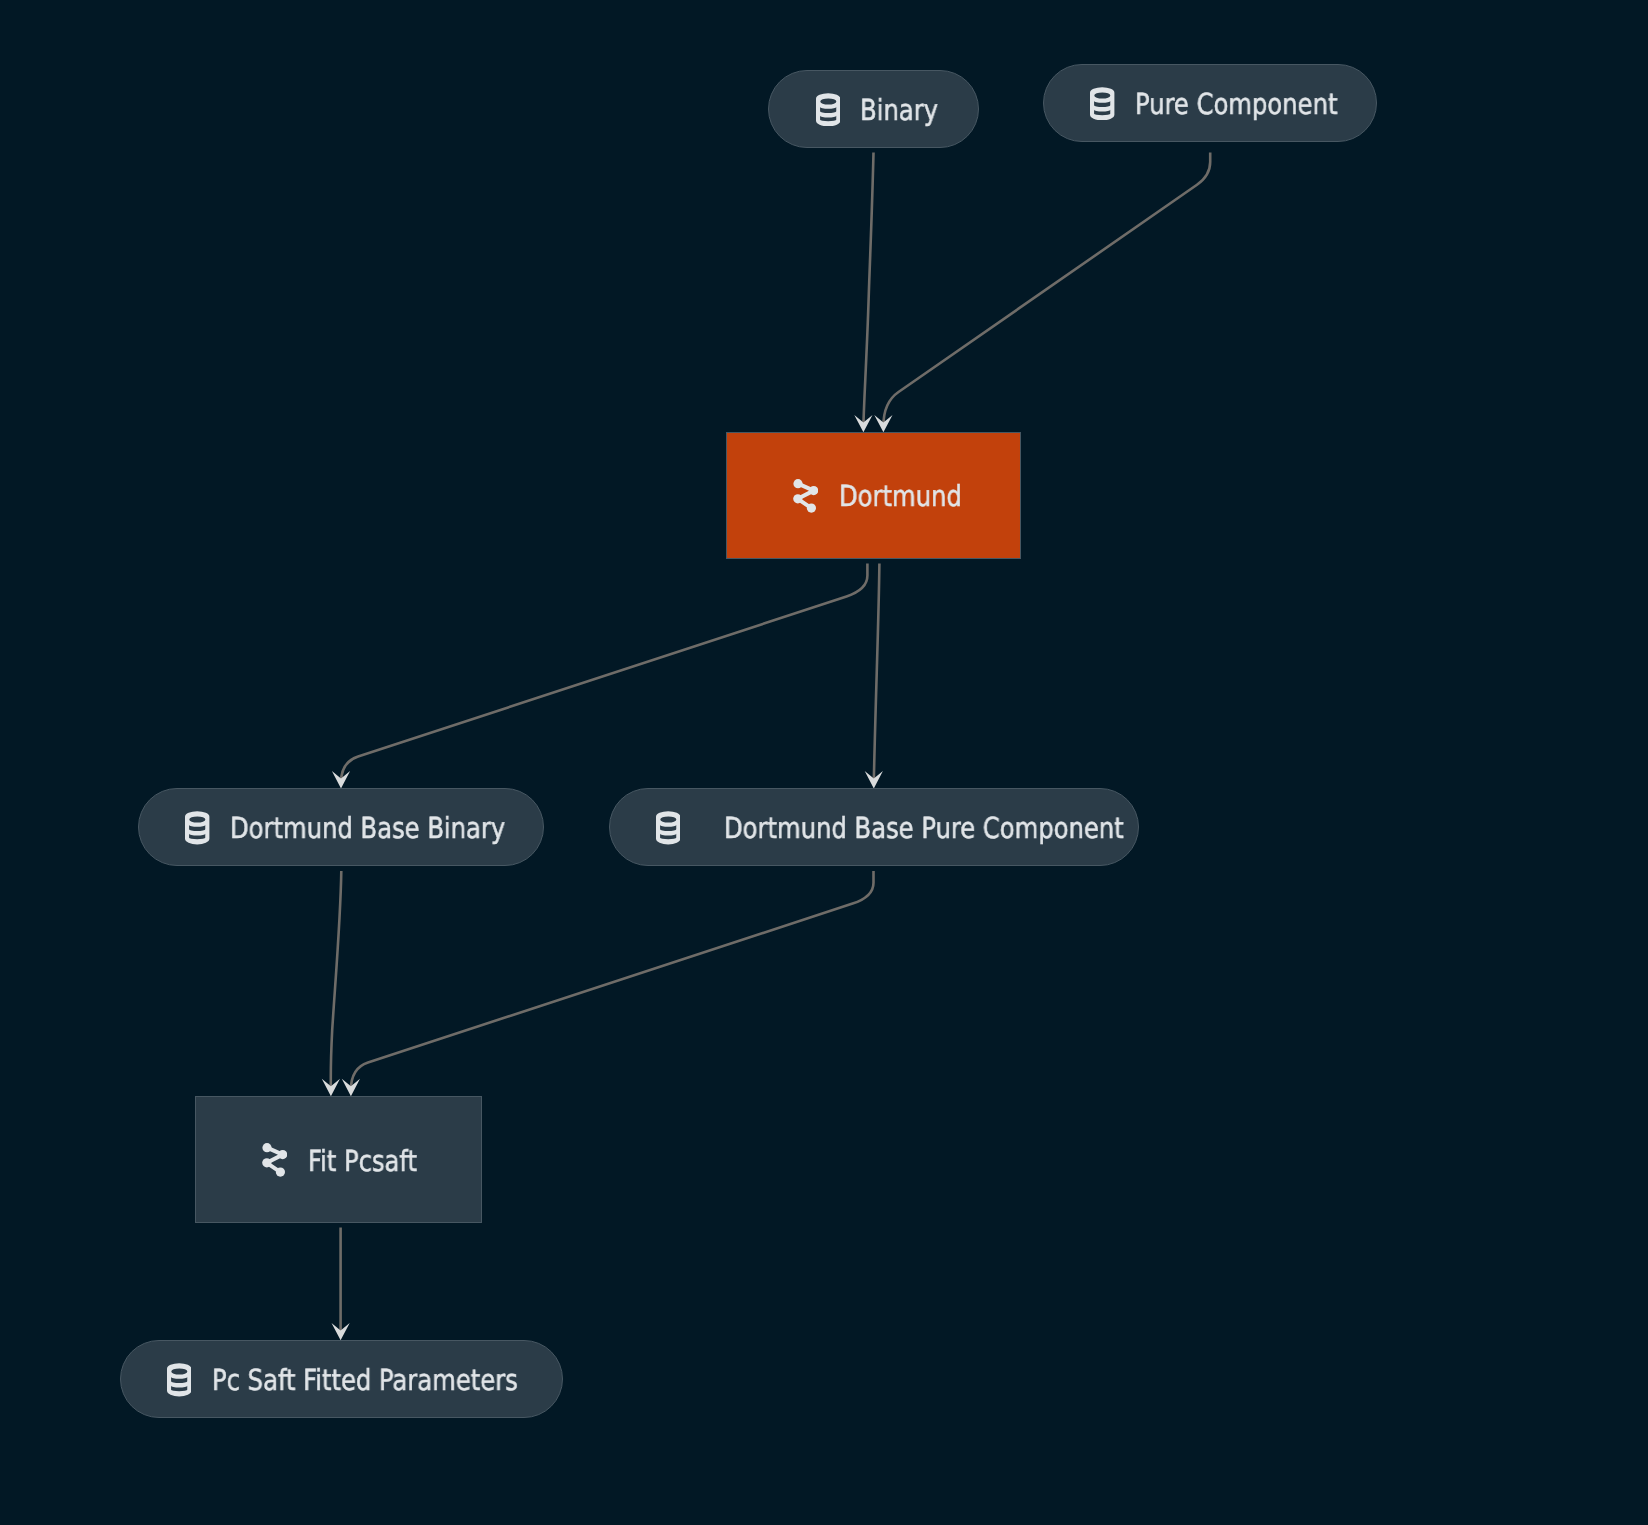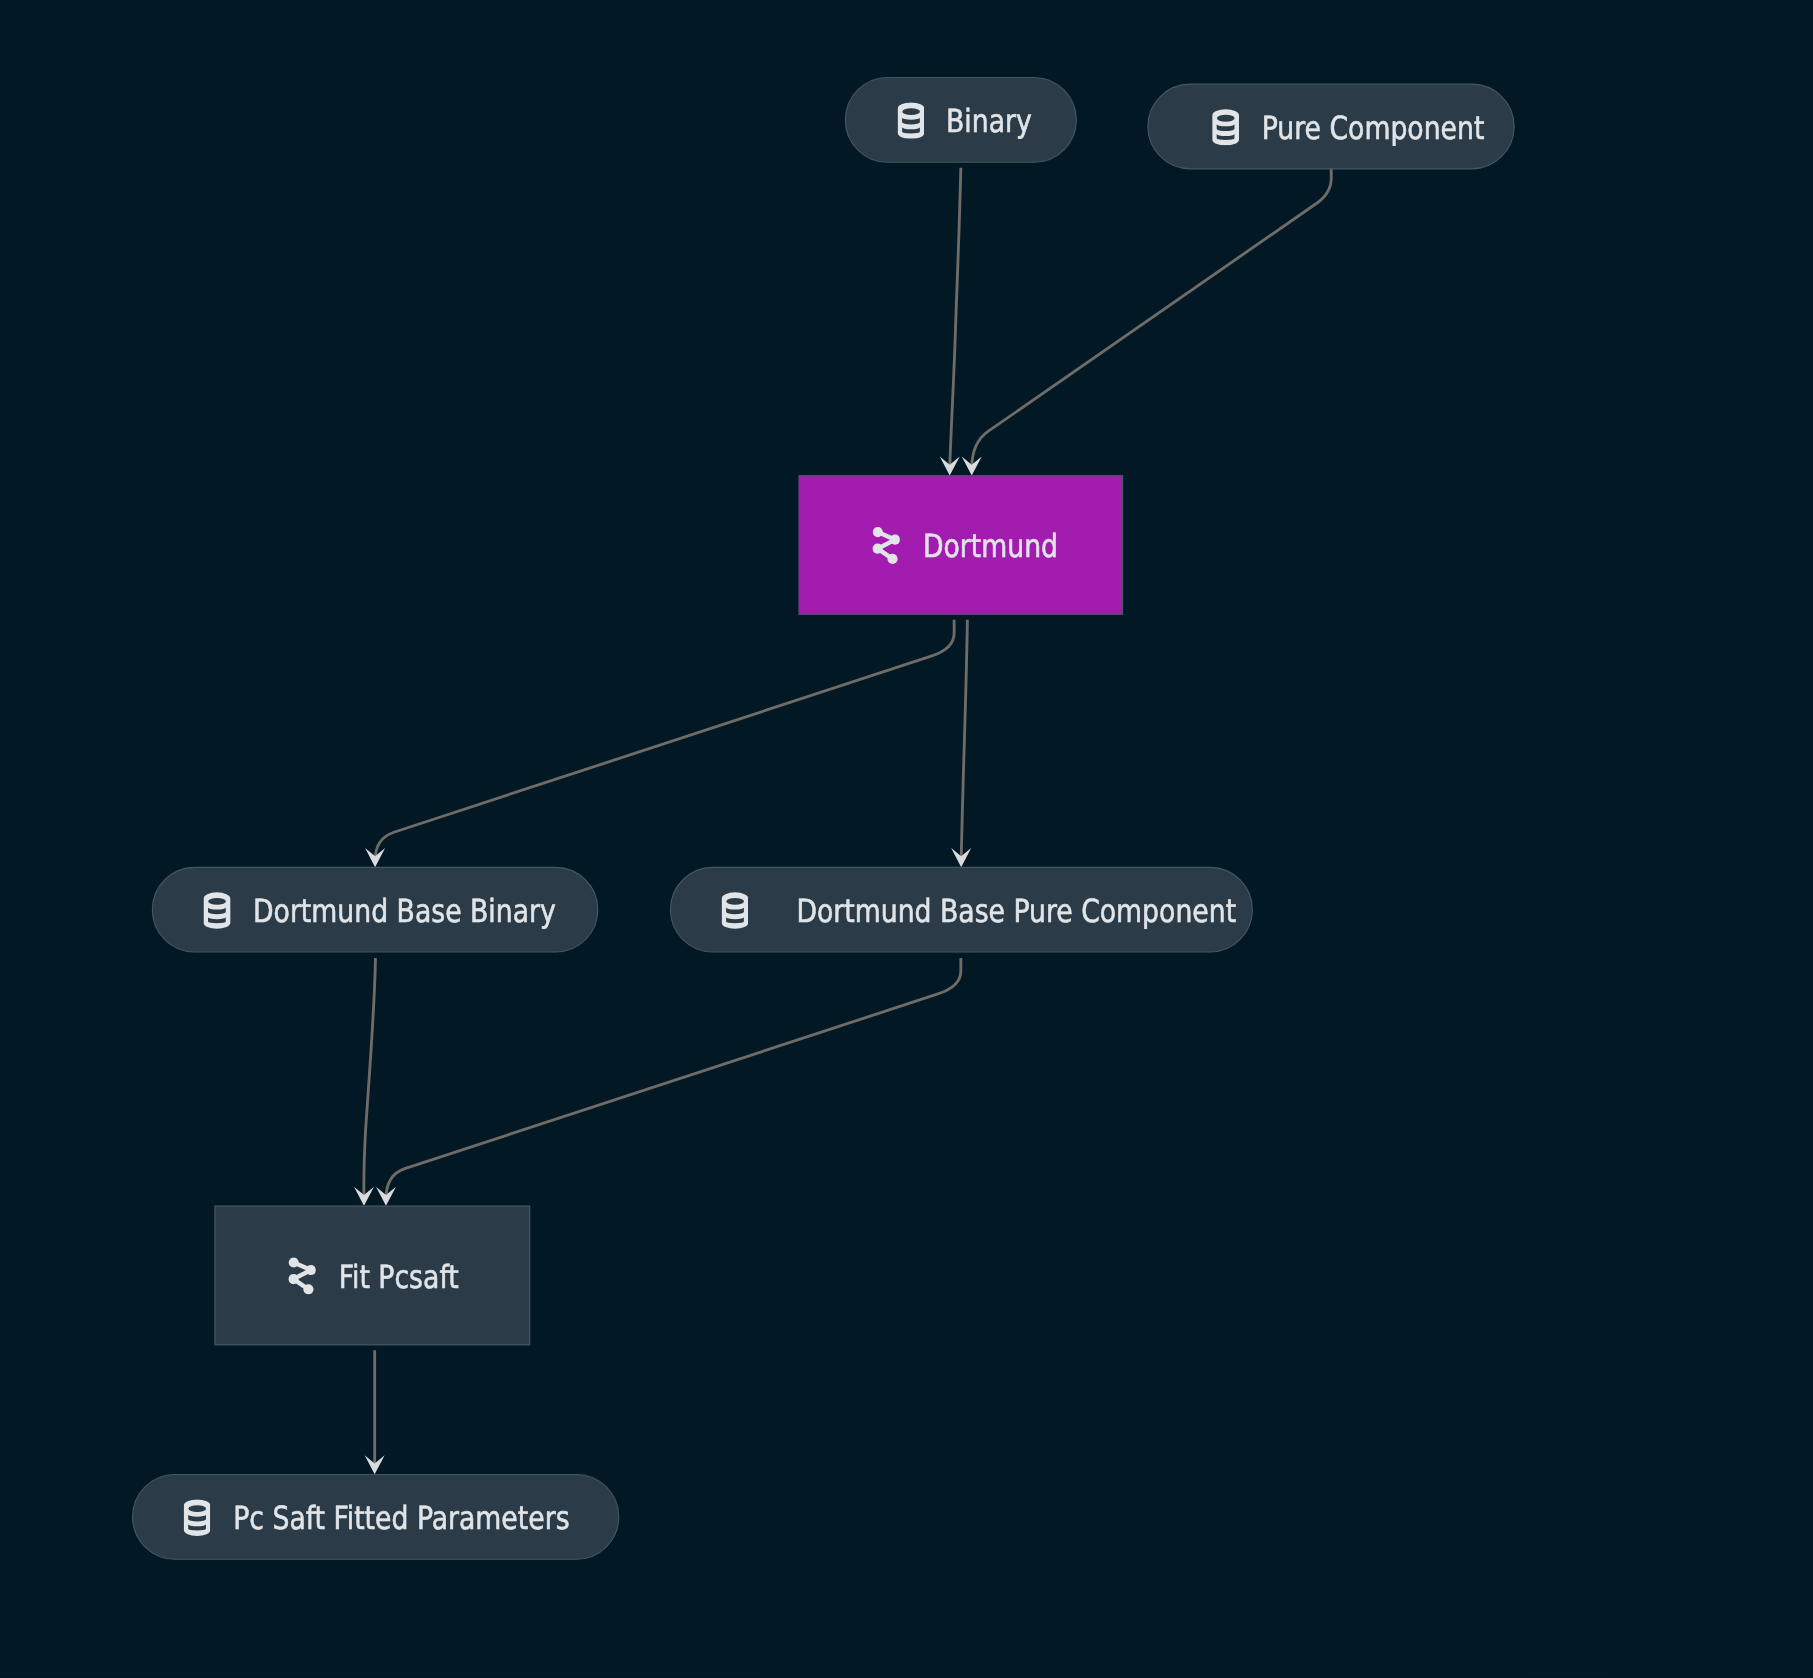--- a/index.html
+++ b/index.html
@@ -93,30 +93,30 @@
 
   <div class="node asset" style="left: 768.4px; top: 70.2px; width: 210.2px; height: 77.7px; background: rgb(43, 60, 72); border-color: rgb(71, 87, 98);">
     <span class="icon-slot">
         <svg class="icon" width="24.4" height="33.6" viewBox="0 0 247.5 336.5">
           <path d="M0 57 A123.75 57 0 0 1 247.5 57 L247.5 279.5 A123.75 57 0 0 1 0 279.5 Z M125 52.5 A81.5 31.5 0 0 0 125 115.5 A81.5 31.5 0 0 0 125 52.5 Z M41.5 139.5 A82 19 0 0 0 205.5 139.5 L205.5 182.5 A82 19 0 0 1 41.5 182.5 Z M41.5 229 A82 18.5 0 0 0 205.5 229 L205.5 269.5 A82 15.5 0 0 1 41.5 269.5 Z" fill="#e1e5e8" fill-rule="evenodd"></path>
         </svg>
       </span>
     <span class="label" style="color: rgb(225, 229, 232); -webkit-text-stroke: 0.5px rgb(225, 229, 232);">Binary</span>
   </div>
 
-  <div class="node asset" style="left: 1043.1px; top: 76px; width: 334.2px; height: 77.7px; background: rgb(43, 60, 72); border-color: rgb(71, 87, 98); justify-content: center;">
+  <div class="node asset" style="left: 1043.1px; top: 64px; width: 334.2px; height: 77.7px; background: rgb(43, 60, 72); border-color: rgb(71, 87, 98);">
     <span class="icon-slot">
         <svg class="icon" width="24.4" height="33.6" viewBox="0 0 247.5 336.5">
           <path d="M0 57 A123.75 57 0 0 1 247.5 57 L247.5 279.5 A123.75 57 0 0 1 0 279.5 Z M125 52.5 A81.5 31.5 0 0 0 125 115.5 A81.5 31.5 0 0 0 125 52.5 Z M41.5 139.5 A82 19 0 0 0 205.5 139.5 L205.5 182.5 A82 19 0 0 1 41.5 182.5 Z M41.5 229 A82 18.5 0 0 0 205.5 229 L205.5 269.5 A82 15.5 0 0 1 41.5 269.5 Z" fill="#e1e5e8" fill-rule="evenodd"></path>
         </svg>
       </span>
     <span class="label" style="color: rgb(225, 229, 232); -webkit-text-stroke: 0.5px rgb(225, 229, 232);">Pure Component</span>
   </div>
 
-  <div class="node op" style="left: 726.1px; top: 431.7px; width: 295px; height: 127.4px; background: #a21caf; border-color: rgb(71, 87, 98);">
+  <div class="node op" style="left: 726.1px; top: 431.7px; width: 295px; height: 127.4px; background: #c2410c; border-color: rgb(71, 87, 98);">
     <span class="icon-slot">
         <svg class="icon" width="24.8" height="33.6" viewBox="0 0 248 336">
           <path d="M50 47 L207 116 L48 198 L184 291" fill="none" stroke="#e1e5e8" stroke-width="40" stroke-linecap="round" stroke-linejoin="round"></path>
           <circle cx="50" cy="47" r="46" fill="#e1e5e8"></circle>
           <circle cx="207" cy="116" r="46" fill="#e1e5e8"></circle>
           <circle cx="48" cy="198" r="46" fill="#e1e5e8"></circle>
           <circle cx="184" cy="291" r="46" fill="#e1e5e8"></circle>
         </svg>
       </span>
     <span class="label" style="color: rgb(225, 229, 232); -webkit-text-stroke: 0.5px rgb(225, 229, 232);">Dortmund</span>

